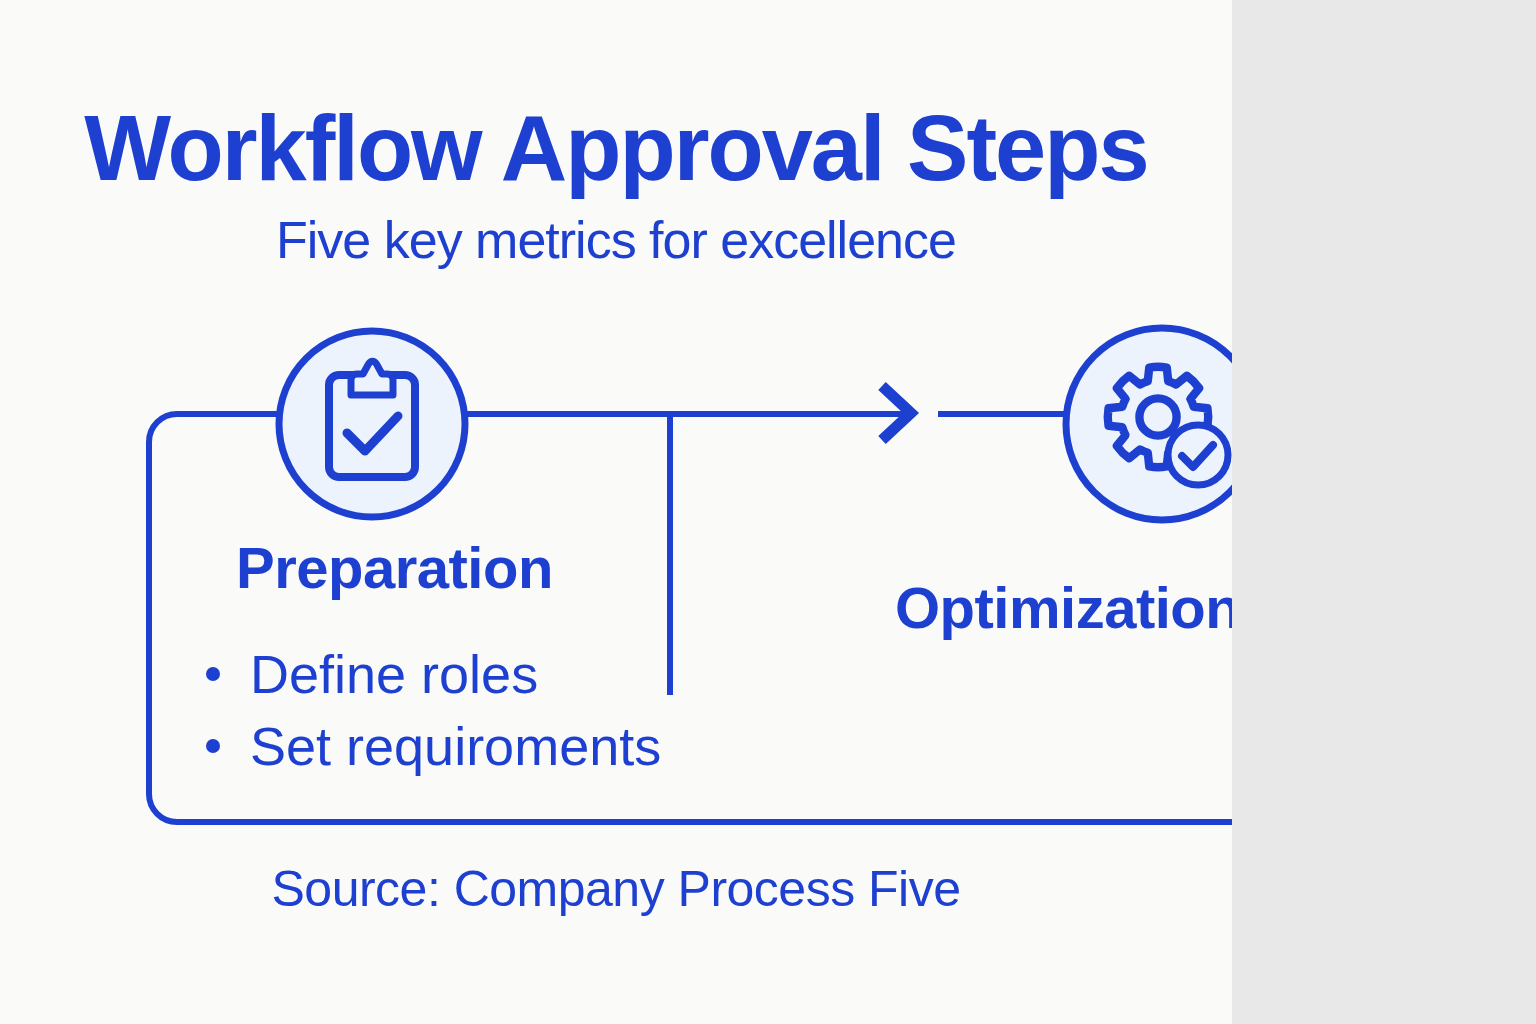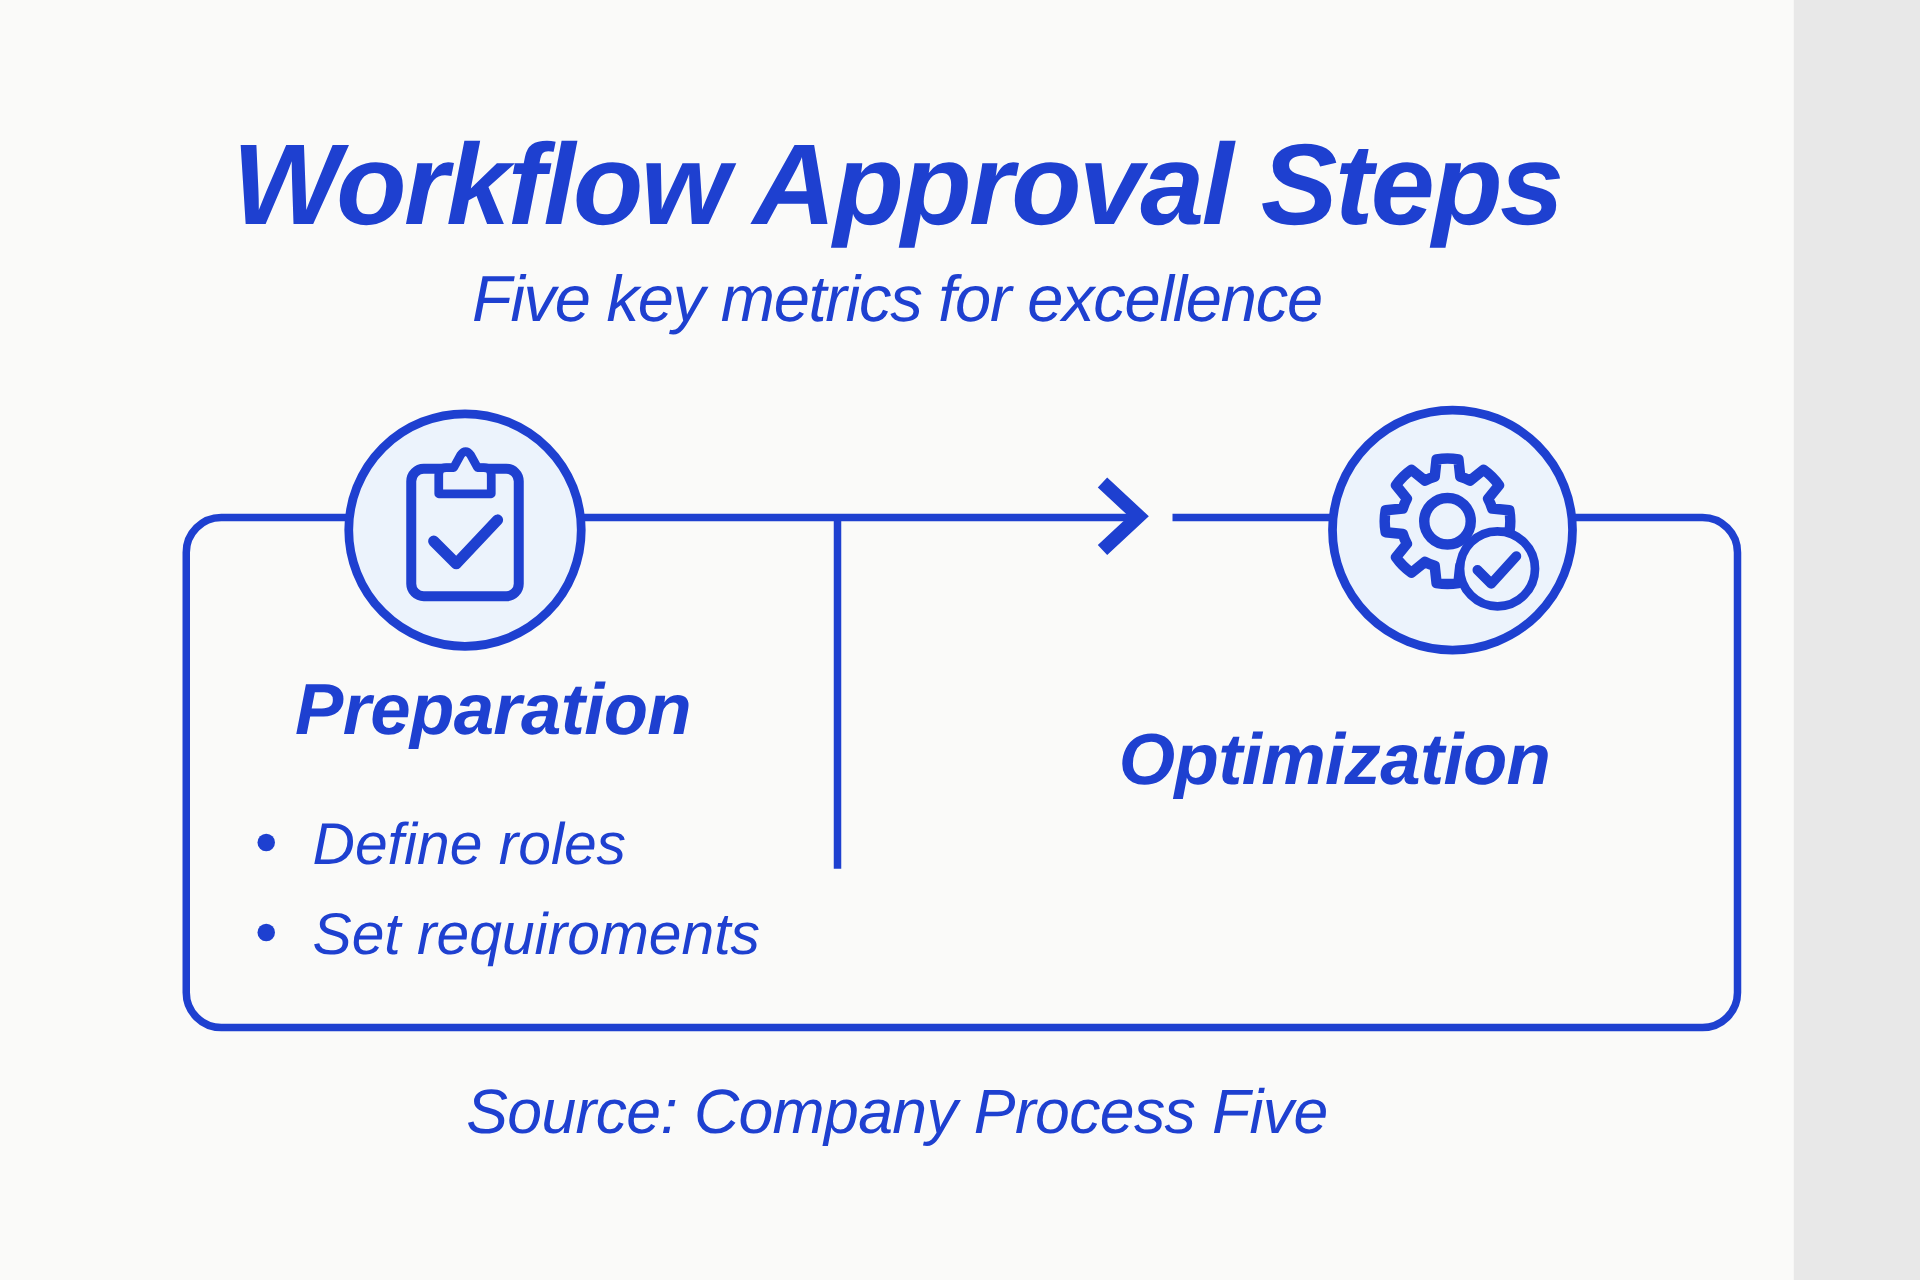--- a/index.html
+++ b/index.html
@@ -3,26 +3,25 @@
 <meta charset="utf-8">
 <style>
   :root{
     --accent:#1e40d0;
     --light:#ecf3fc;
     --bg:#fafaf9;
   }
   html,body{margin:0;padding:0;background:#e8e8e8;}
   .canvas{
     position:relative;
-    width:1435px;height:1024px;
+    width:1232px;height:1024px;
     background:var(--bg);
     overflow:hidden;
     font-family:"Liberation Sans", sans-serif;
     color:var(--accent);
-    font-style:italic;
   }
   .diagram{position:absolute;left:0;top:0;width:1536px;height:1024px;}
   .ln{fill:none;stroke:var(--accent);}
   .fill-light{fill:var(--light);}
   .patch{fill:var(--bg);stroke:none;}
   .round{stroke-linecap:round;stroke-linejoin:round;}
 
   .title{
     position:absolute;left:0;right:0;top:96px;margin:0;
     text-align:center;font-size:92px;font-weight:bold;letter-spacing:-2px;
@@ -30,21 +29,21 @@
   .subtitle{
     position:absolute;left:0;right:0;top:210px;
     text-align:center;font-size:52px;font-weight:400;letter-spacing:-1px;
   }
   .stage-heading{
     position:absolute;font-size:58px;font-weight:bold;letter-spacing:-0.5px;
   }
   .prep-h{left:200px;top:534px;margin-left:36px;}
   .opt-h{left:895px;top:534px;margin-top:40px;}
   .bullets{
-    position:absolute;list-style:none;margin:0;padding:0;font-size:47px;
+    position:absolute;list-style:none;margin:0;padding:0;font-size:54px;
   }
   .bullets li{display:flex;align-items:center;height:72px;}
   .dot{
     width:14px;height:14px;border-radius:50%;
     background:var(--accent);margin-right:30px;flex:none;
   }
   .prep-b{left:206px;top:638px;}
   .opt-b{left:860px;top:638px;}
   .source{
     position:absolute;left:0;right:0;top:860px;

